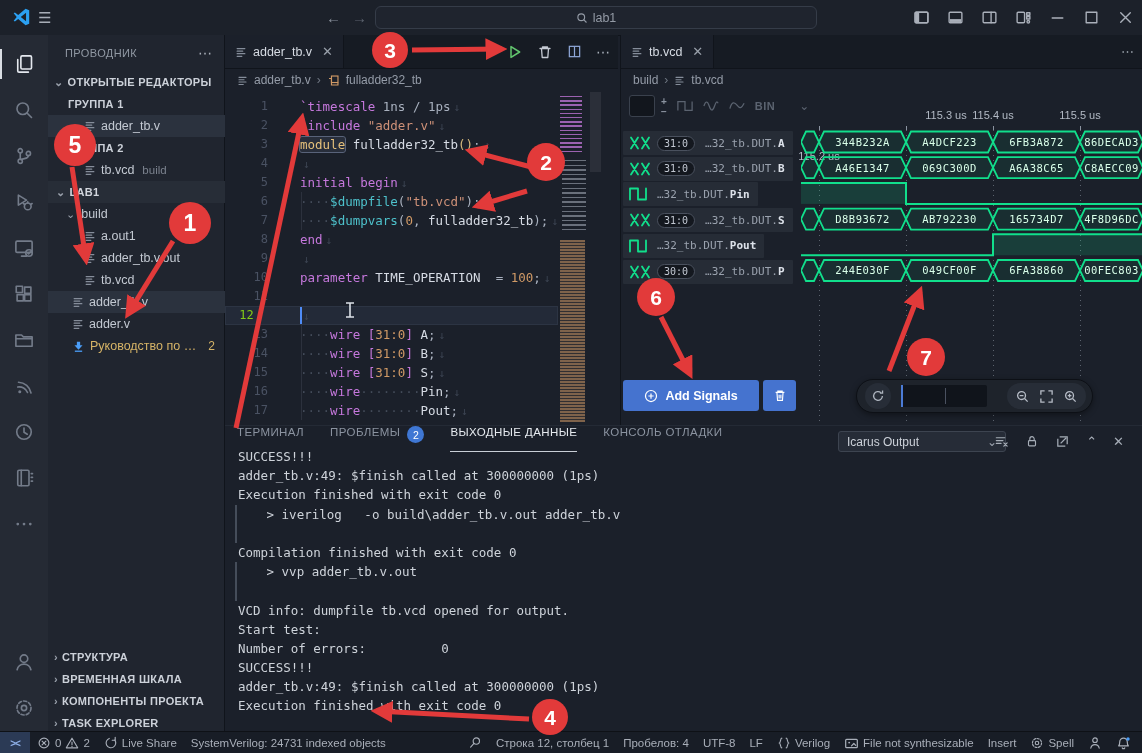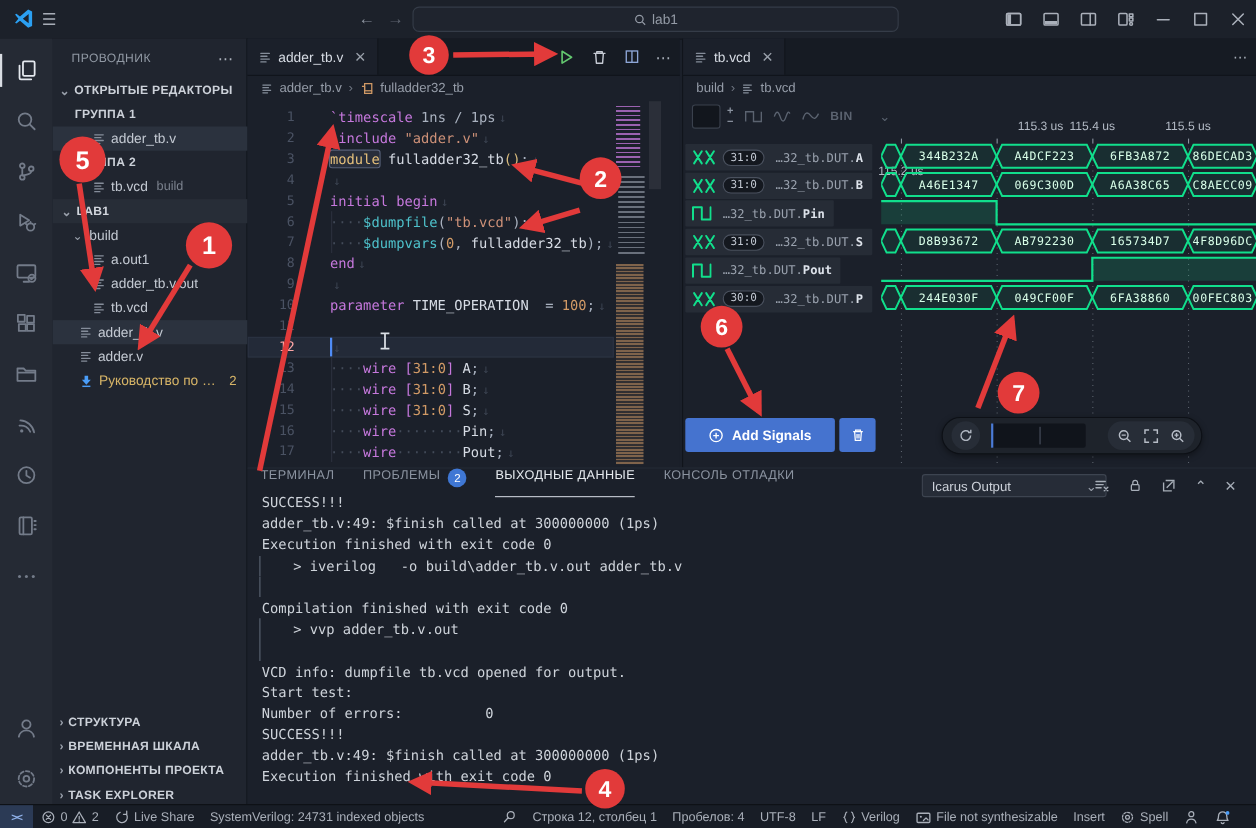--- a/index.html
+++ b/index.html
@@ -44,21 +44,21 @@
   .tab{height:33px;background:#1b202a;display:flex;align-items:center;padding:0 10px;gap:6px;color:#d6dbe3;font-size:12.5px;border-right:1px solid #10141b;}
   .tab .tclose{color:#9aa1ab;font-size:13px;margin-left:4px;}
   .etools{position:absolute;right:8px;top:0;height:33px;display:flex;align-items:center;gap:14px;}
   .crumbs{left:0;top:33px;height:24px;display:flex;align-items:center;font-size:12px;color:#959ca8;gap:6px;padding-left:12px;}
   .crumbs .csep{color:#6f7682;}
   
   .code-line{display:flex;height:19px;line-height:19px;width:333px;position:relative;
              font-family:"DejaVu Sans Mono","Liberation Mono",monospace;font-size:12.5px;white-space:pre;}
   .code-line .ln{width:43px;text-align:right;padding-right:12px;color:#4a5263;flex:none;font-size:12px;}
   .code-line.current{background:#232a38;box-shadow:inset 0 0 0 1px #2c3443;}
-  .code-line.current .ln{color:#fca5a5;}
+  .code-line.current .ln{color:#84cc16;text-align:center;}
   .code-line .ltxt{padding-left:20px;}
   .tk-kw{color:#c678dd}.tk-str{color:#ce9178}.tk-num{color:#d19a66}.tk-fn{color:#4ec1cb}
   .tk-id{color:#d6dbe4}.tk-pl{color:#a9b1bf}.tk-gold{color:#d7ba7d}
   .tk-ws{color:#434b59}.tk-eol{color:#3c4452;margin-left:3px;font-size:11px}
   .tk-kwbox{color:#e5c07b;background:rgba(110,125,150,.16);outline:1px solid #59637a;border-radius:2px;}
   .caret{position:absolute;left:75px;top:1px;width:2px;height:17px;background:#4f8cf7;}
   .iguide{position:absolute;width:1px;background:rgba(120,130,150,.18);}
   
   .mm{background-repeat:no-repeat;}
   
@@ -91,21 +91,21 @@
            display:flex;align-items:center;font-size:12px;color:#ccd1d9;padding:0 8px;box-sizing:border-box;}
   .ptools{position:absolute;right:18px;top:0;height:31px;display:flex;align-items:center;gap:16px;color:#a7aeb8;}
   .pout{position:absolute;left:10px;top:21px;font-family:"DejaVu Sans Mono","Liberation Mono",monospace;font-size:12.5px;color:#ced3da;}
   .out-line{height:19.2px;line-height:19.2px;white-space:pre;padding-left:3px;}
   .out-line.cmd{box-shadow:inset 2px 0 0 #454d5a;padding-left:24px;}
   
   .statusbar{left:0;top:731px;width:1142px;height:22px;background:#181d26;border-top:1px solid #0e1116;display:flex;align-items:center;font-size:11.5px;color:#a9afb9;}
   .st-remote{width:30px;height:22px;background:#2b3a55;color:#8fb0e8;display:flex;align-items:center;justify-content:center;
              font-weight:bold;font-size:10px;letter-spacing:-1px;flex:none;}
   .st-item{display:flex;align-items:center;gap:4px;padding:0 7px;height:22px;white-space:nowrap;}
-  .st-right{margin-left:auto;display:flex;align-items:center;padding-right:16px;}
+  .st-right{margin-left:auto;display:flex;align-items:center;padding-right:4px;}
   
   .overlay{left:0;top:0;pointer-events:none;}
 </style>
 </head>
 <body>
 
 <div class="app">
 
   <div class="a titlebar">
     <div class="a" style="left:13px;top:8px;">

